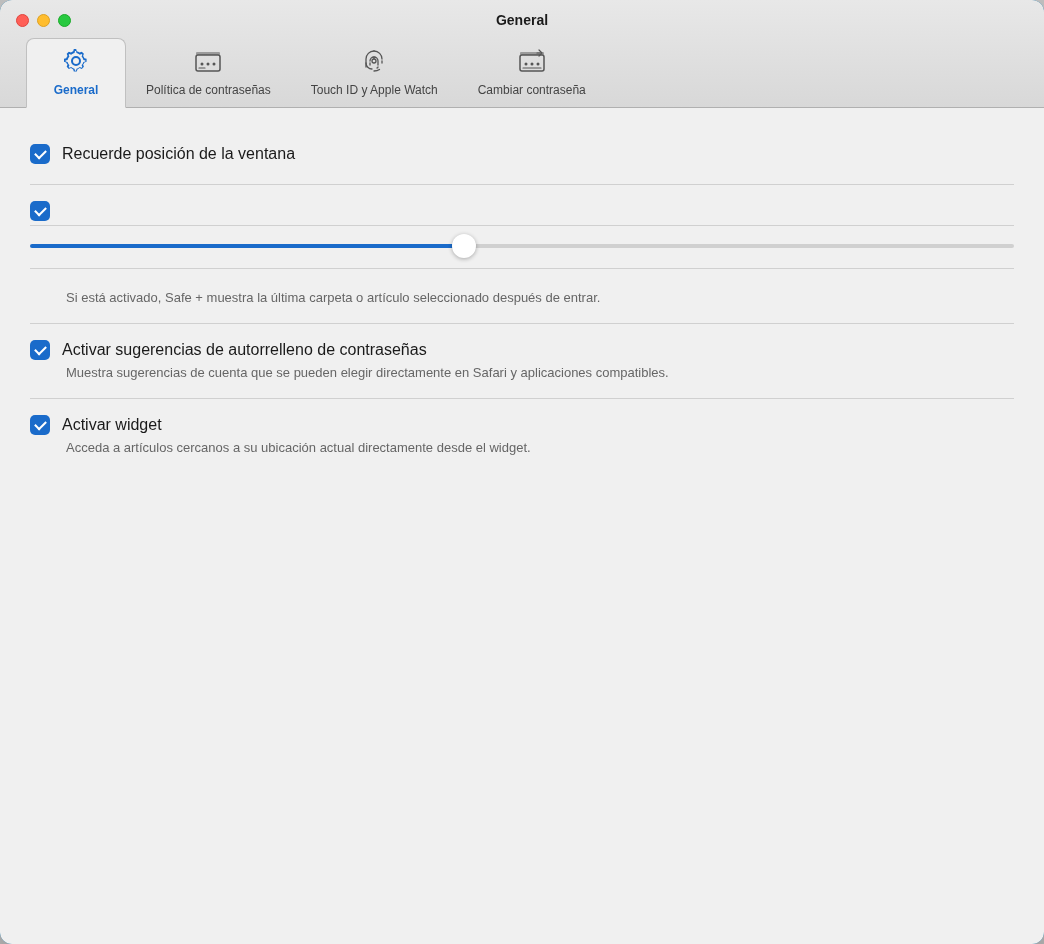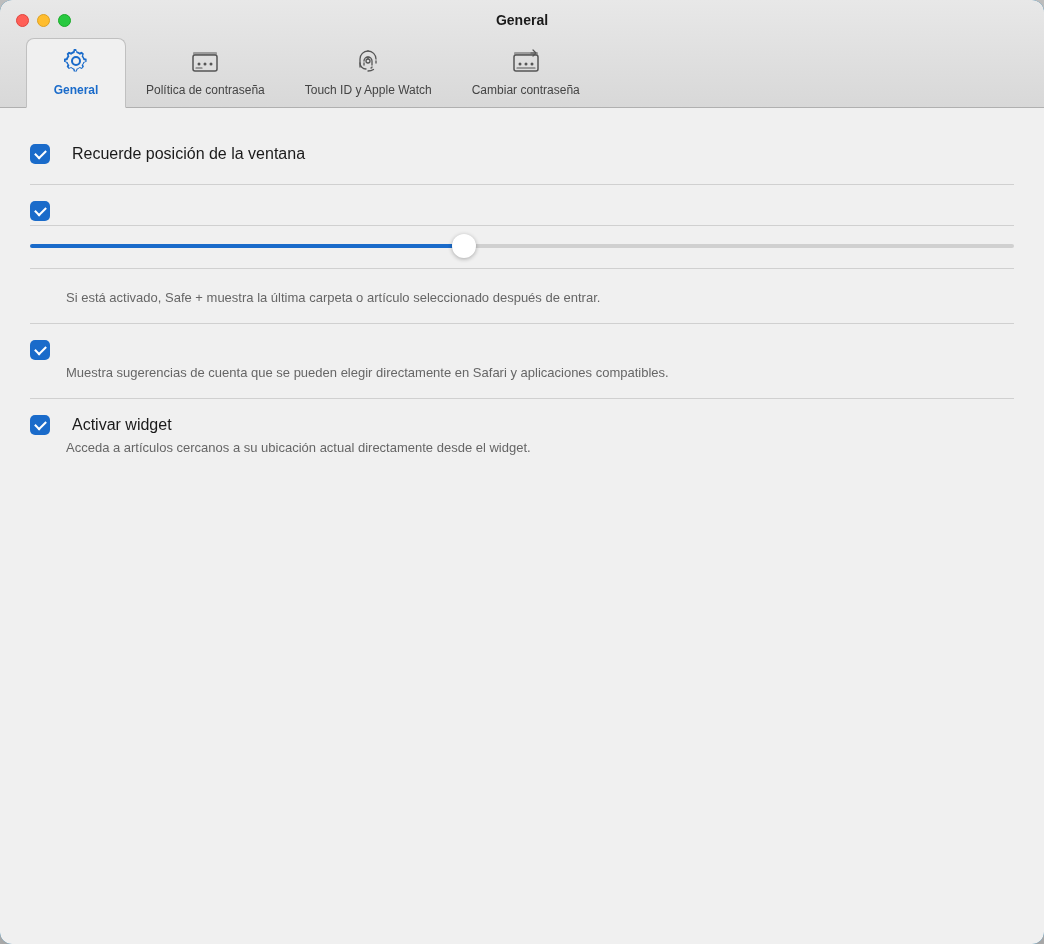--- a/index.html
+++ b/index.html
@@ -122,21 +122,21 @@
       border-bottom: 1px solid #d0d0d0;
     }
 
     .setting-row:last-child {
       border-bottom: none;
     }
 
     .setting-main {
       display: flex;
       align-items: center;
-      gap: 22px;
+      gap: 12px;
       margin-bottom: 4px;
     }
 
     .setting-label {
       font-size: 16px;
       color: #1a1a1a;
       font-weight: 400;
     }
 
     .setting-description {
@@ -238,21 +238,21 @@
         <span class="tab-icon">
           <svg width="30" height="28" viewBox="0 0 30 28" fill="none" xmlns="http://www.w3.org/2000/svg">
             <rect x="3" y="8" width="24" height="16" rx="2" stroke="#555" stroke-width="1.5" fill="none"></rect>
             <rect x="3" y="5" width="24" height="3" rx="1" fill="#555" opacity="0.5"></rect>
             <circle cx="9" cy="17" r="1.5" fill="#555"></circle>
             <circle cx="15" cy="17" r="1.5" fill="#555"></circle>
             <circle cx="21" cy="17" r="1.5" fill="#555"></circle>
             <path d="M6 21h6" stroke="#555" stroke-width="1.2" stroke-linecap="round"></path>
           </svg>
         </span>
-        <span class="tab-label">Política de contraseña</span>
+        <span class="tab-label">Política de contraseñas</span>
       </div>
 
       <div class="tab-item">
         <span class="tab-icon fingerprint-svg">
           <svg width="28" height="28" viewBox="0 0 28 28" fill="none" xmlns="http://www.w3.org/2000/svg">
             <path d="M14 4C9.6 4 6 7.6 6 12v8" stroke="#555" stroke-width="1.3" stroke-linecap="round" fill="none"></path>
             <path d="M22 12c0-4.4-3.6-8-8-8" stroke="#555" stroke-width="1.3" stroke-linecap="round" fill="none"></path>
             <path d="M10 14c0-2.2 1.8-4 4-4s4 1.8 4 4v4" stroke="#555" stroke-width="1.3" stroke-linecap="round" fill="none"></path>
             <path d="M10 18v-2" stroke="#555" stroke-width="1.3" stroke-linecap="round" fill="none"></path>
             <path d="M14 10v2" stroke="#555" stroke-width="1.3" stroke-linecap="round" fill="none"></path>
@@ -305,20 +305,21 @@
     </div>
 
 
     <div class="setting-row">
       <div class="setting-description">Si está activado, Safe + muestra la última carpeta o artículo seleccionado después de entrar.</div>
     </div>
 
     <div class="setting-row">
       <div class="setting-main">
         <div class="checkbox"></div>
+        <span class="setting-label">Activar sugerencias de autorrelleno de contraseñas</span>
       </div>
       <div class="setting-description">Muestra sugerencias de cuenta que se pueden elegir directamente en Safari y aplicaciones compatibles.</div>
     </div>
 
     <div class="setting-row">
       <div class="setting-main">
         <div class="checkbox"></div>
         <span class="setting-label">Activar widget</span>
       </div>
       <div class="setting-description">Acceda a artículos cercanos a su ubicación actual directamente desde el widget.</div>

